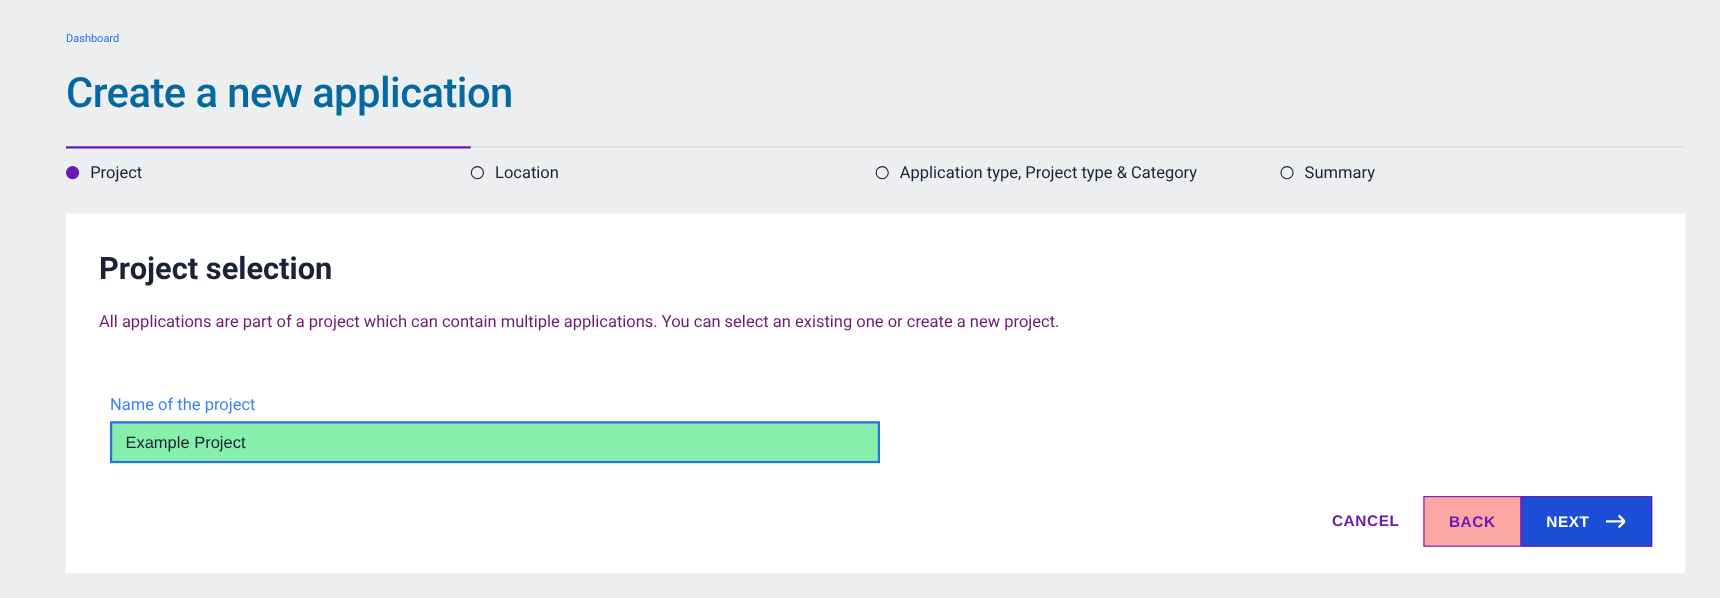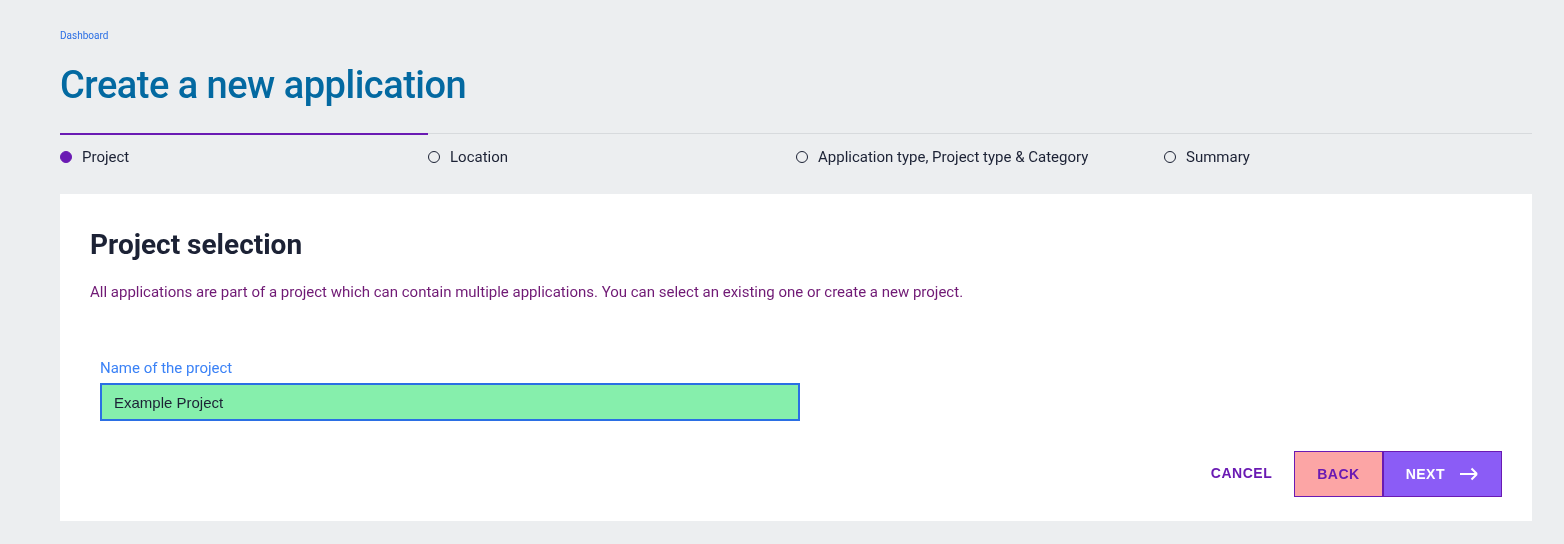--- a/index.html
+++ b/index.html
@@ -142,21 +142,21 @@
     background: none;
     border: none;
   }
   .btn-outline {
     color: #6a1ab3;
     background: #fca5a5;
     border: 1.5px solid #6a1ab3;
   }
   .btn-primary {
     color: #fff;
-    background: #8b5cf6;
+    background: #1d4ed8;
     border: 1.5px solid #6a1ab3;
   }
   .arrow-icon {
     display: inline-block;
     line-height: 0;
   }
 </style>
 </head>
 <body>
 

